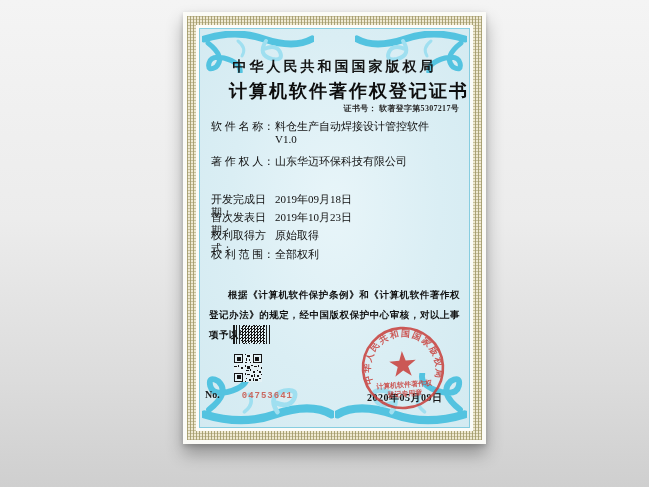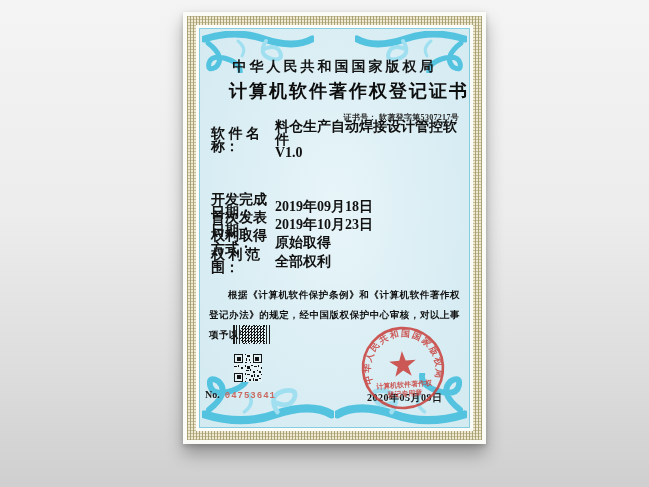--- a/index.html
+++ b/index.html
@@ -37,24 +37,24 @@
   .authority{
     position:absolute;left:0;right:0;top:29px;text-align:center;
     font-size:14px;font-weight:bold;letter-spacing:3px;color:#141414;
   }
   .cert-title{
     position:absolute;left:0;right:0;top:50px;text-align:right;
     font-size:18px;font-weight:bold;letter-spacing:2px;color:#0d0d0d;
   }
   .cert-no-line{
     position:absolute;right:10px;top:74px;
-    font-size:8px;font-weight:bold;color:#2a2a2a;letter-spacing:.3px;margin-top:9px;
-  }
-  .frow{position:absolute;left:11px;right:8px;display:flex;align-items:center;
-    font-size:14px;font-weight:bold;color:#111;line-height:13px;}
+    font-size:8px;font-weight:bold;color:#2a2a2a;letter-spacing:.3px;
+  }
+  .frow{position:absolute;left:11px;right:8px;display:flex;align-items:flex-start;
+    font-size:11px;font-weight:normal;color:#111;line-height:13px;}
   .flabel{width:64px;flex:none;}
   .fvalue{flex:1;}
   .fversion{display:block;}
   .r0{top:91px}.r1{top:126px}.r2{top:164px}.r3{top:182px}.r4{top:200px}.r5{top:219px}.r6{top:237px}
   .statement{
     position:absolute;left:9px;right:9px;top:256px;
     font-size:9.5px;font-weight:bold;color:#111;line-height:20px;
     text-indent:2em;letter-spacing:.4px;text-align:justify;
   }
   .barcode{
@@ -62,21 +62,21 @@
     background:repeating-linear-gradient(90deg,#1b1b1b 0 2px,transparent 2px 3px,#1b1b1b 3px 4px,transparent 4px 6px,#1b1b1b 6px 7px,transparent 7px 10px);
   }
   .barcode::after{
     content:"";position:absolute;left:8px;right:8px;top:1px;bottom:1px;
     background:repeating-conic-gradient(#151515 0% 25%,#e4f1f5 0% 50%) 0 0/3px 3px;
   }
   .qr{position:absolute;left:34px;top:325px;width:28px;height:28px;}
   .serial-line{position:absolute;left:5px;top:360px;font-size:10px;font-weight:bold;color:#1c1c1c;}
   .serial-value{
     font-family:"Liberation Mono","DejaVu Sans Mono",monospace;
-    font-size:9px;color:#c96a62;letter-spacing:1px;font-weight:bold;margin-left:5px;
+    font-size:9px;color:#c96a62;letter-spacing:1px;font-weight:bold;margin-left:22px;
   }
   .issue-date{position:absolute;left:167px;top:362px;font-size:10px;font-weight:bold;color:#151515;z-index:1;letter-spacing:.5px;}
   .seal{position:absolute;left:159px;top:295px;width:88px;height:88px;opacity:.86;z-index:2;transform:rotate(-4deg);}
 </style>
 </head>
 <body>
 
 <div class="paper">
   <div class="gold-border"></div>
   <div class="white-gap"></div>
@@ -115,20 +115,24 @@
       </g>
     </svg>
 
     <div class="authority">中华人民共和国国家版权局</div>
     <div class="cert-title">计算机软件著作权登记证书</div>
     <div class="cert-no-line"><span>证书号：</span>&nbsp;<span>软著登字第5307217号</span></div>
 
     <div class="frow r0">
       <span class="flabel">软 件 名 称：</span>
       <span class="fvalue"><span>料仓生产自动焊接设计管控软件</span><span class="fversion">V1.0</span></span>
+    </div>
+    <div class="frow r1">
+      <span class="flabel">著 作 权 人：</span>
+      <span class="fvalue">山东华迈环保科技有限公司</span>
     </div>
     <div class="frow r2">
       <span class="flabel">开发完成日期：</span>
       <span class="fvalue">2019年09月18日</span>
     </div>
     <div class="frow r3">
       <span class="flabel">首次发表日期：</span>
       <span class="fvalue">2019年10月23日</span>
     </div>
     <div class="frow r4">

